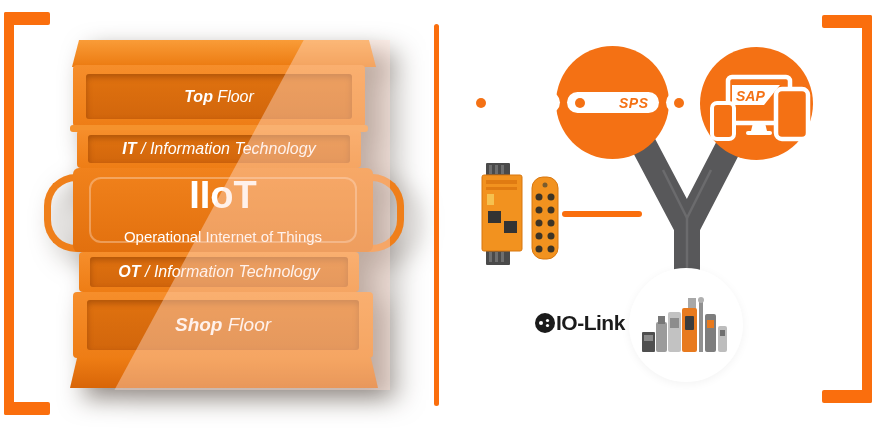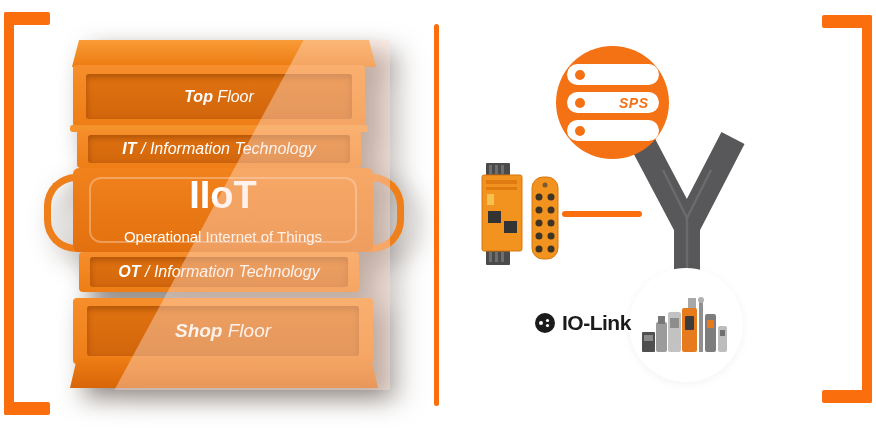--- a/index.html
+++ b/index.html
@@ -31,21 +31,21 @@
   .t2{top:90px;left:19px;width:284px;height:38px;}
   .t2 .recess{inset:5px 11px;}
   .mid{top:128px;left:15px;width:300px;height:84px;border-radius:6px;
     background:linear-gradient(180deg,#F1821C,#E2700E);}
   .mid .emboss{position:absolute;inset:9px 16px;border:2px solid rgba(255,235,220,0.35);
     border-radius:12px;}
   .mid .mid-text{position:absolute;inset:0;display:flex;flex-direction:column;
     align-items:center;justify-content:center;gap:14px;}
   .t4{top:212px;left:21px;width:280px;height:40px;}
   .t4 .recess{inset:5px 11px;}
-  .t5{top:258px;left:15px;width:300px;height:66px;}
+  .t5{top:252px;left:15px;width:300px;height:66px;}
   .t5 .recess{inset:8px 14px;}
   .base{top:318px;left:12px;width:308px;height:30px;
     background:linear-gradient(180deg,#EE7D14,#D86508);
     clip-path:polygon(7px 0,calc(100% - 7px) 0,100% 100%,0 100%);}
   .handle{position:absolute;top:134px;width:30px;height:64px;z-index:0;}
   .handle.hl{left:-14px;border:7px solid #EF7F1A;border-right:0;border-radius:32px 0 0 32px;}
   .handle.hr{right:-14px;border:7px solid #EF7F1A;border-left:0;border-radius:0 32px 32px 0;}
   .lvl-label{color:#fff;font-size:16px;white-space:nowrap;}
   .lvl-label b{font-weight:700;}
   .t5 .lvl-label{font-size:19px;}
@@ -61,21 +61,21 @@
     display:flex;align-items:center;}
   .sps-dot{width:10px;height:10px;border-radius:50%;background:#F47114;margin-left:8px;}
   .sps-text{position:absolute;right:10px;color:#F47114;font-weight:700;font-style:italic;
     font-size:14px;letter-spacing:0.5px;}
   .dev-circle{left:700px;top:47px;width:113px;height:113px;}
   .white-circle{position:absolute;left:629px;top:268px;width:114px;height:114px;
     border-radius:50%;background:#fff;z-index:3;box-shadow:0 2px 10px rgba(0,0,0,0.05);}
   .device-svg{position:absolute;left:476px;top:163px;z-index:2;}
   .dash{position:absolute;left:562px;top:211px;width:80px;height:6px;background:#FA6E0D;
     border-radius:3px;z-index:2;}
-  .iolink{position:absolute;left:534px;top:311px;display:flex;align-items:center;gap:6px;z-index:4;}
+  .iolink{position:absolute;left:534px;top:311px;display:flex;align-items:center;gap:0;z-index:4;}
   .iolink-text{color:#1B1B1B;font-size:21px;font-weight:800;letter-spacing:-0.5px;}
   .sensor-svg{position:absolute;left:13px;top:26px;}
 </style>
 </head>
 <body>
 
 <div class="stage">
 
   <div>
     <div class="bracket-part" style="left:4px;top:12px;width:10px;height:403px;"></div>
@@ -133,34 +133,45 @@
       <path d="M640 138 L687 227 L733 138"></path>
       <path d="M687 220 L687 308" stroke-linecap="butt"></path>
     </g>
     <g fill="none" stroke="#6B6B6D" stroke-width="2.5" stroke-linejoin="round">
       <path d="M663 170 L687 218 L711 170"></path>
       <path d="M687 218 L687 284"></path>
     </g>
   </svg>
 
   <div class="circle sps-circle">
-    <div style="display:flex;flex-direction:column;gap:7px;">
+    <div style="display:flex;flex-direction:row;gap:7px;">
       <div class="sps-bar">
           <div class="sps-dot"></div>
         </div>
       <div class="sps-bar">
           <div class="sps-dot"></div>
         <span class="sps-text">SPS</span>
         </div>
       <div class="sps-bar">
           <div class="sps-dot"></div>
         </div>
     </div>
   </div>
 
+  <div class="circle dev-circle">
+    <svg width="113" height="113" viewBox="0 0 113 113">
+      <rect x="28" y="30" width="62" height="46" rx="4" fill="none" stroke="#fff" stroke-width="4.5"></rect>
+      <polygon points="32,38 80,38 64,58 32,58" fill="#fff"></polygon>
+      <text x="36" y="54" font-size="14" font-style="italic" font-weight="700" fill="#F47114" font-family="Liberation Sans, sans-serif">SAP</text>
+      <path d="M53 76 L51 84 L67 84 L65 76 Z" fill="#fff"></path>
+      <rect x="46" y="84" width="26" height="4" rx="2" fill="#fff"></rect>
+      <rect x="12" y="56" width="22" height="36" rx="5" fill="#F47114" stroke="#fff" stroke-width="4"></rect>
+      <rect x="76" y="42" width="32" height="50" rx="6" fill="#F47114" stroke="#fff" stroke-width="4.5"></rect>
+    </svg>
+  </div>
 
   <svg class="device-svg" width="86" height="102" viewBox="0 0 86 102">
     <g>
       <rect x="10" y="0" width="24" height="14" rx="1" fill="#4A4A4A"></rect>
       <rect x="13" y="2" width="3" height="9" fill="#6E6E6E"></rect>
         <rect x="19" y="2" width="3" height="9" fill="#6E6E6E"></rect>
         <rect x="25" y="2" width="3" height="9" fill="#6E6E6E"></rect>
       <rect x="10" y="86" width="24" height="16" rx="1" fill="#4A4A4A"></rect>
       <rect x="13" y="89" width="3" height="10" fill="#6E6E6E"></rect>
         <rect x="19" y="89" width="3" height="10" fill="#6E6E6E"></rect>

